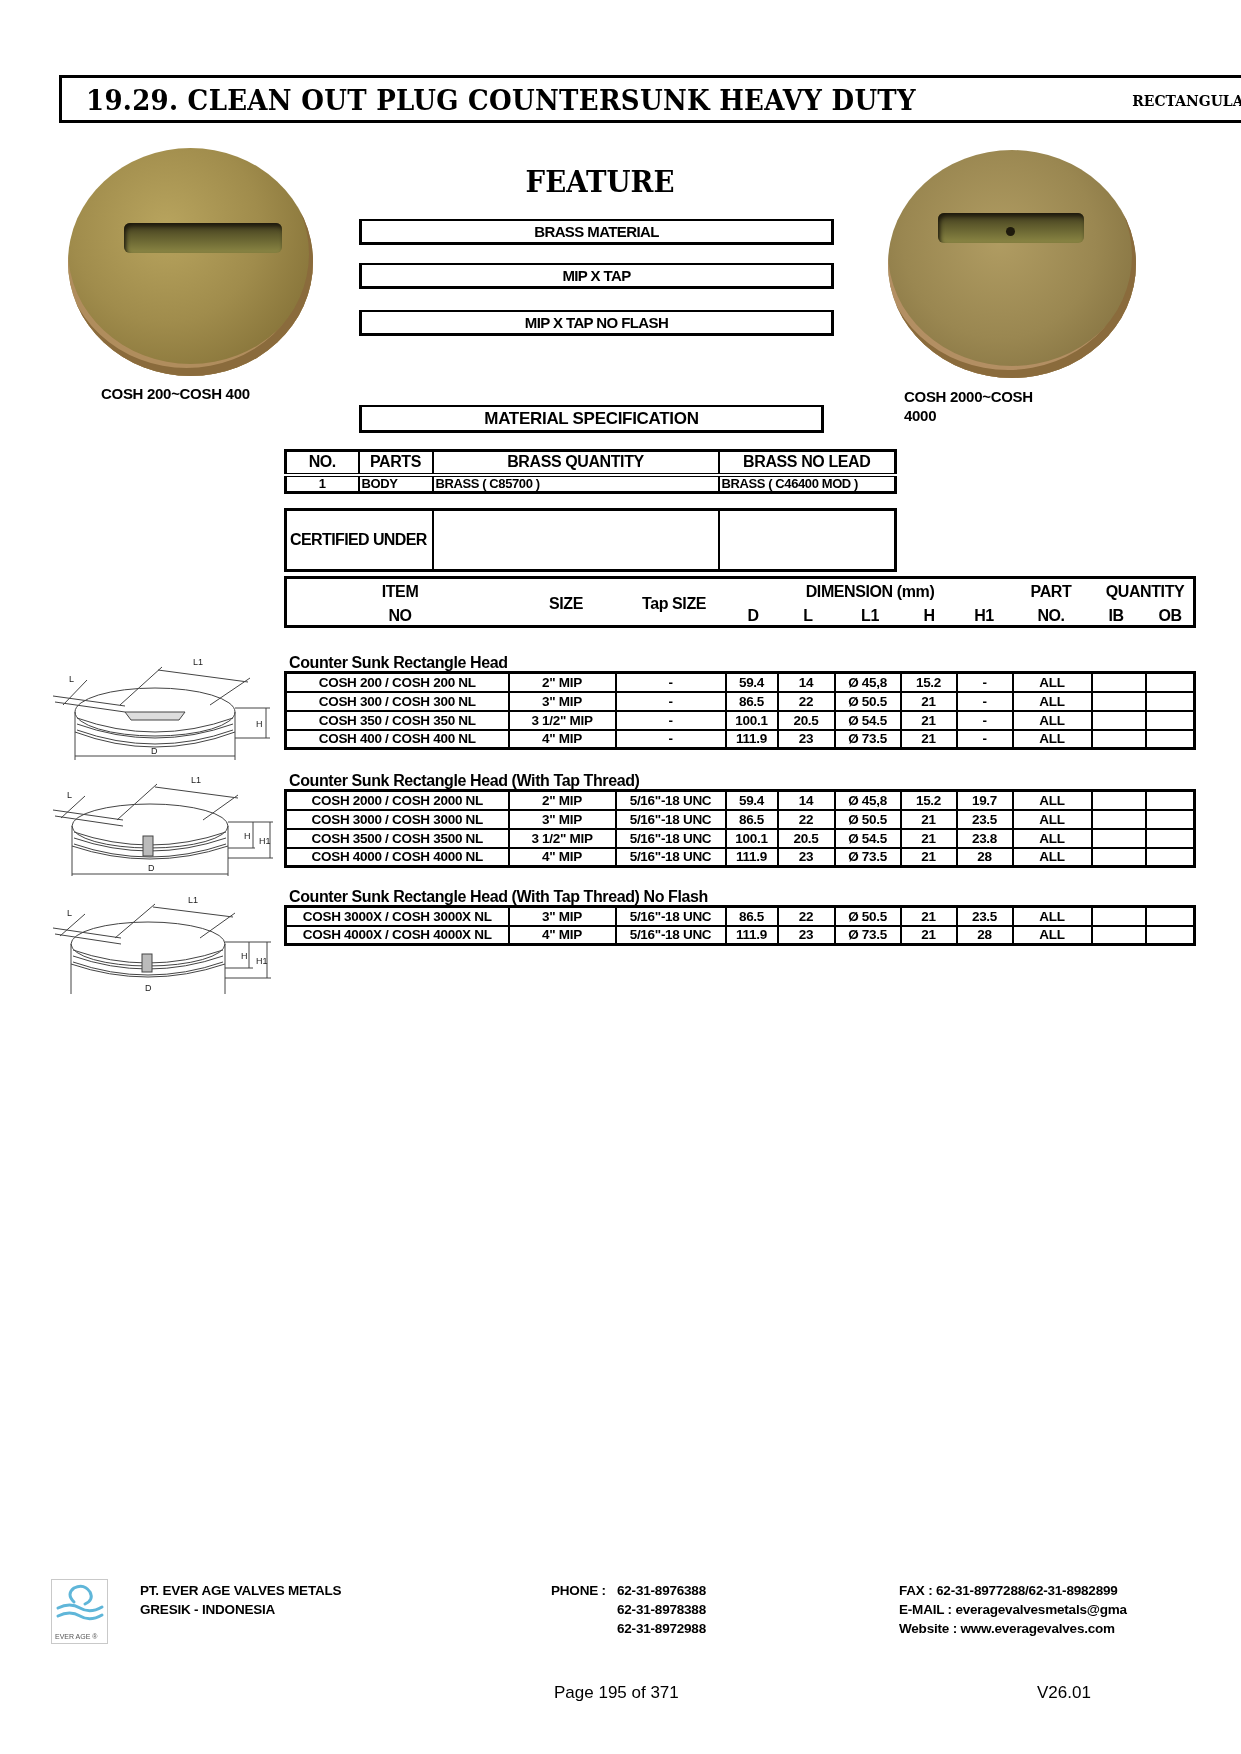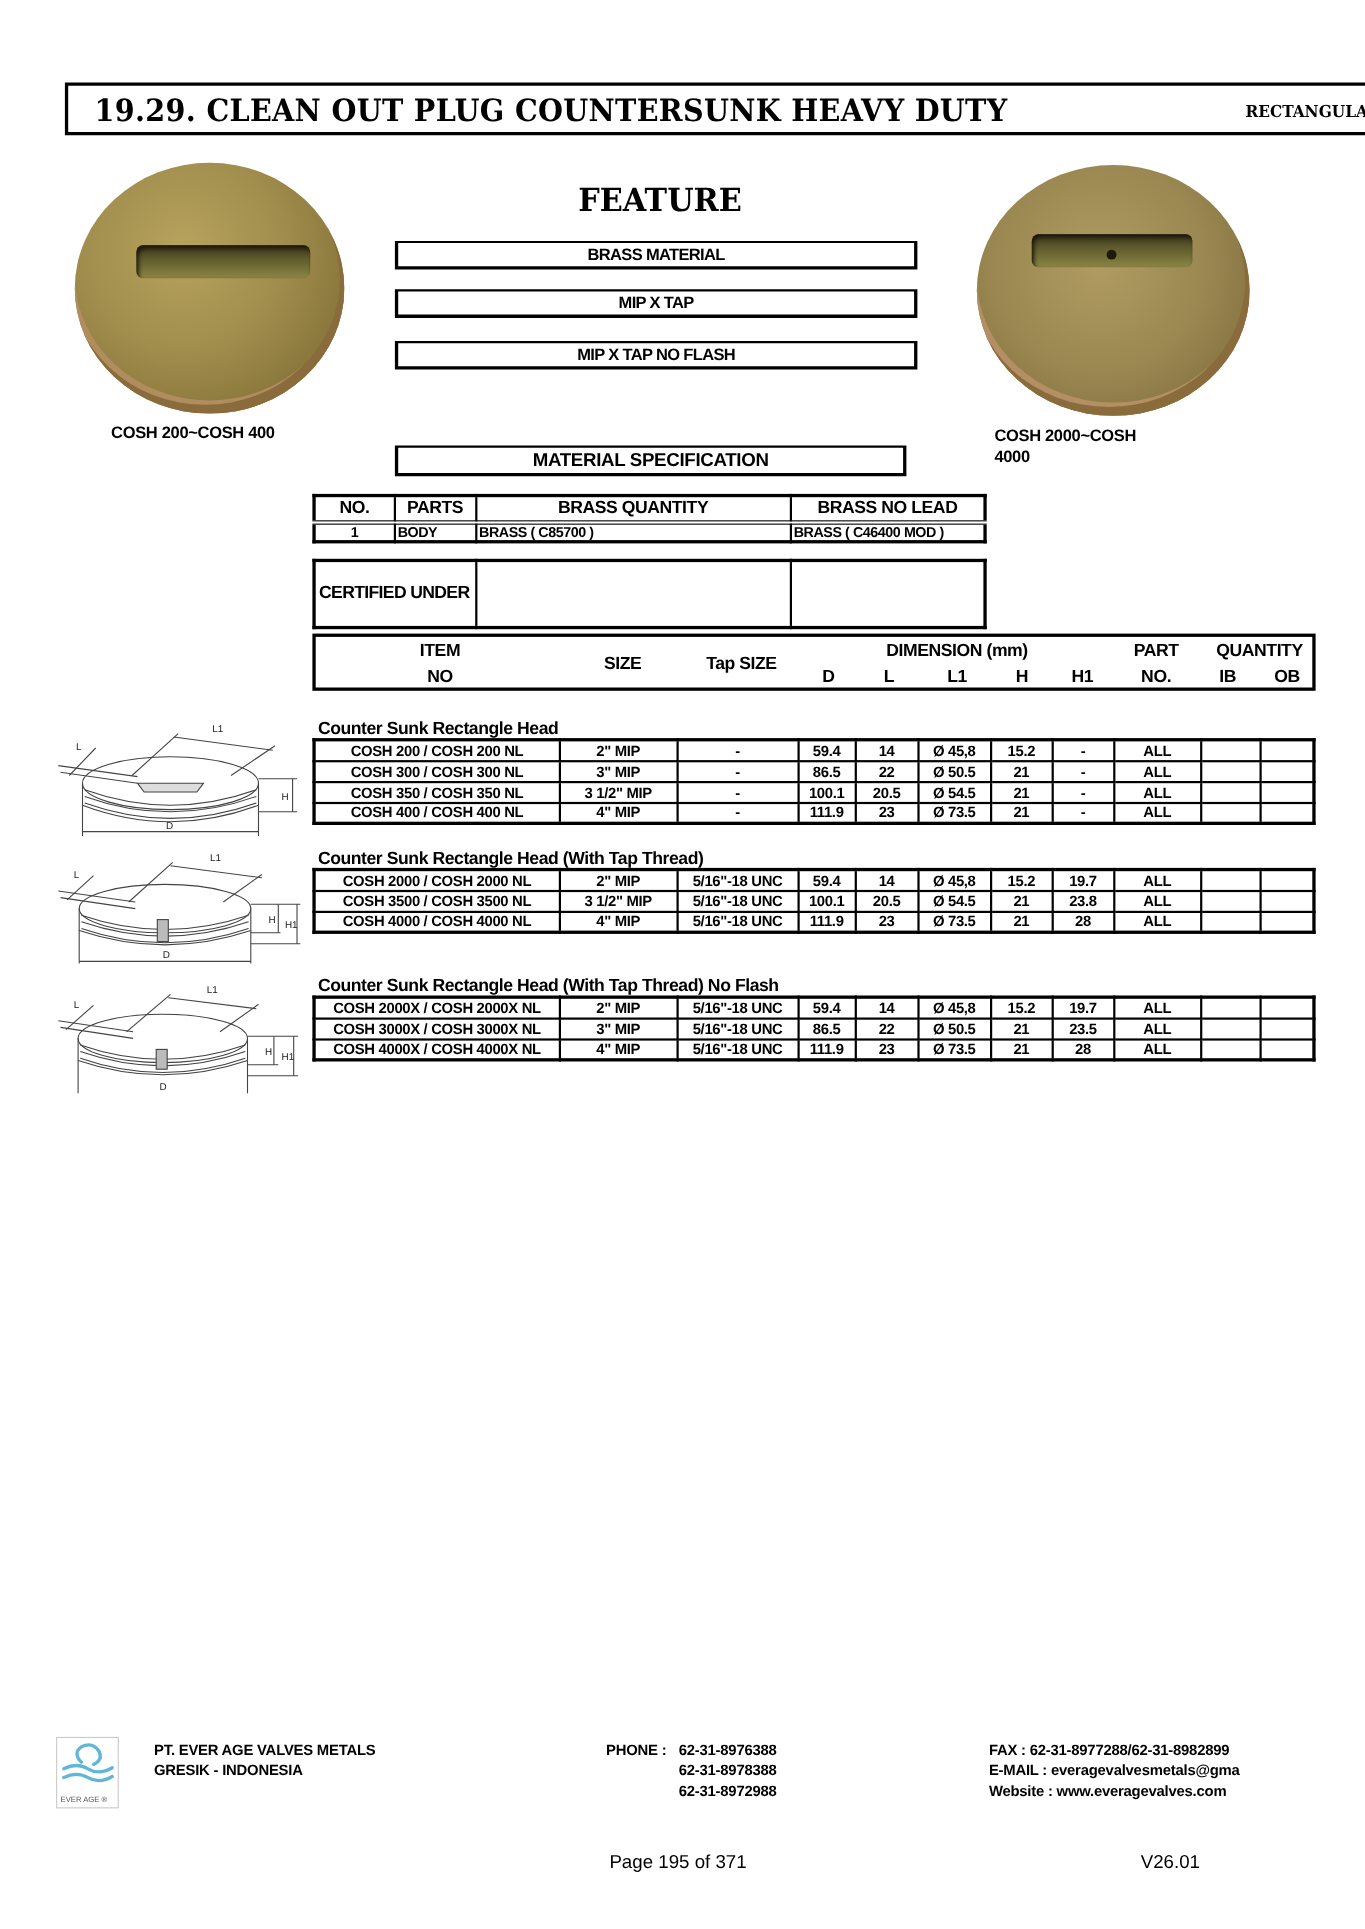--- a/index.html
+++ b/index.html
@@ -228,20 +228,33 @@
         <td>59.4</td>
         <td>14</td>
         <td>Ø 45,8</td>
         <td>15.2</td>
         <td>19.7</td>
         <td>ALL</td>
         <td></td>
         <td></td>
   </tr>
   <tr>
+    <td>COSH 3000 / COSH 3000 NL</td>
+        <td>3" MIP</td>
+        <td>5/16"-18 UNC</td>
+        <td>86.5</td>
+        <td>22</td>
+        <td>Ø 50.5</td>
+        <td>21</td>
+        <td>23.5</td>
+        <td>ALL</td>
+        <td></td>
+        <td></td>
+  </tr>
+  <tr>
     <td>COSH 3500 / COSH 3500 NL</td>
         <td>3 1/2" MIP</td>
         <td>5/16"-18 UNC</td>
         <td>100.1</td>
         <td>20.5</td>
         <td>Ø 54.5</td>
         <td>21</td>
         <td>23.8</td>
         <td>ALL</td>
         <td></td>
@@ -272,33 +285,20 @@
       <col style="width:52px">
       <col style="width:57px">
       <col style="width:66px">
       <col style="width:56px">
       <col style="width:56px">
       <col style="width:79px">
       <col style="width:54px">
       <col>
   </colgroup>
   <tbody>
-      <tr>
-    <td>COSH 2000X / COSH 2000X NL</td>
-        <td>2" MIP</td>
-        <td>5/16"-18 UNC</td>
-        <td>59.4</td>
-        <td>14</td>
-        <td>Ø 45,8</td>
-        <td>15.2</td>
-        <td>19.7</td>
-        <td>ALL</td>
-        <td></td>
-        <td></td>
-  </tr>
   <tr>
     <td>COSH 3000X / COSH 3000X NL</td>
         <td>3" MIP</td>
         <td>5/16"-18 UNC</td>
         <td>86.5</td>
         <td>22</td>
         <td>Ø 50.5</td>
         <td>21</td>
         <td>23.5</td>
         <td>ALL</td>

